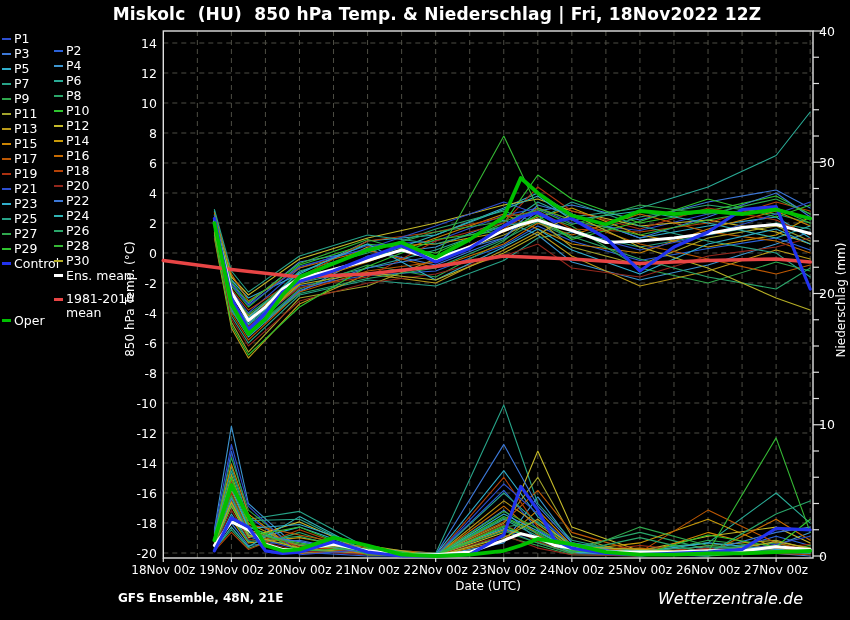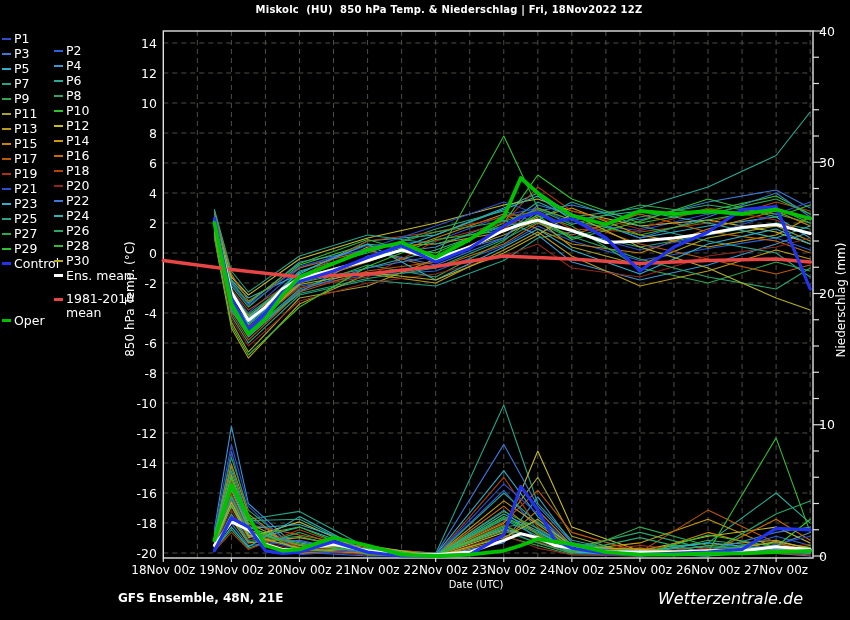--- a/index.html
+++ b/index.html
@@ -1,31 +1,31 @@
 <!DOCTYPE html>
 <html><head>
 <meta charset="utf-8">
 <style>
   html,body{margin:0;padding:0;}
   body{
     width:850px;height:620px;background:#000;position:relative;overflow:hidden;
     font-family:"DejaVu Sans","Liberation Sans",sans-serif;color:#fff;
   }
   #chart-title{
-    position:absolute;left:449px;top:4px;transform:translateX(-50%);
-    font-size:10px;font-weight:bold;white-space:pre;letter-spacing:.2px;
+    position:absolute;left:437px;top:4px;transform:translateX(-50%);
+    font-size:17px;font-weight:bold;white-space:pre;letter-spacing:.2px;
   }
   #meteogram{position:absolute;left:0;top:0;}
   .axis-label-v{
     position:absolute;font-size:12px;white-space:nowrap;
     transform:translate(-50%,-50%) rotate(-90deg);
   }
   #ylabel-left{left:130px;top:299px;}
   #ylabel-right{left:841px;top:300px;}
-  #xlabel{position:absolute;left:476px;top:579px;transform:translateX(-50%);font-size:10px;}
+  #xlabel{position:absolute;left:488px;top:579px;transform:translateX(-50%);font-size:12px;}
   #footer-left{position:absolute;left:118px;top:591px;font-size:12px;font-weight:bold;}
   #footer-right{position:absolute;left:658px;top:589px;font-size:16px;font-style:italic;}
   #legend{position:absolute;left:0;top:0;}
   .legend-col{position:absolute;top:31px;}
   #legend-col1{left:2px;width:52px;}
   #legend-col2{left:54px;width:84px;margin-top:12px;}
   .lrow{display:flex;align-items:center;height:15px;font-size:12.5px;white-space:nowrap;}
   .lrow .swatch{flex:none;width:9px;height:2px;margin-right:3px;}
   .lrow.thick .swatch{height:3px;}
   .lrow.tall{height:auto;align-items:flex-start;white-space:normal;line-height:13.5px;margin-top:9px;}

